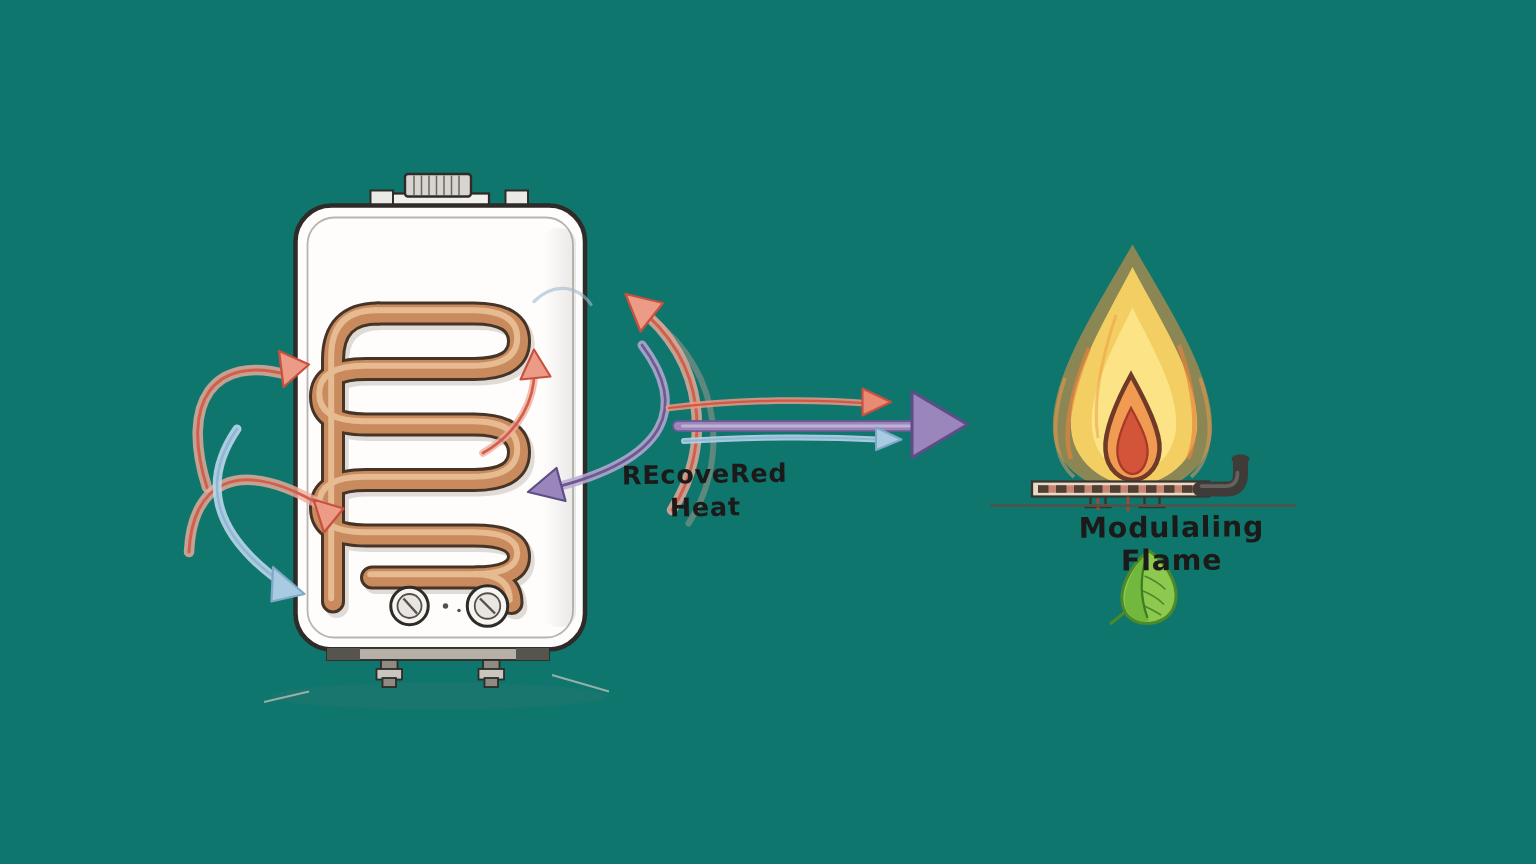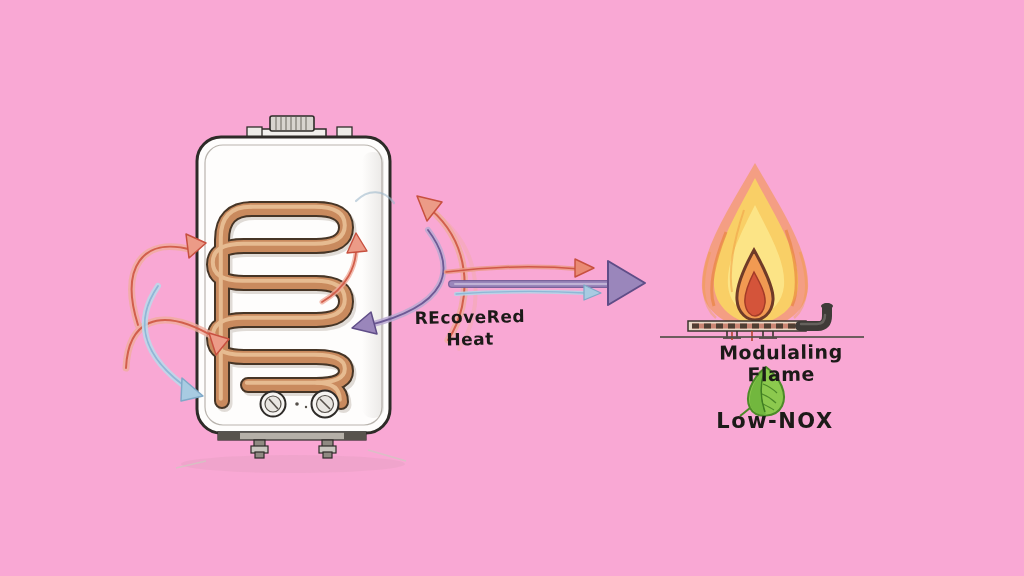--- a/index.html
+++ b/index.html
@@ -1,18 +1,18 @@
 <!DOCTYPE html>
 <html><head>
 <meta charset="utf-8">
 <style>
   html,body{margin:0;padding:0;background:#ffffff;}
   .stage{
     position:relative;width:1024px;height:576px;overflow:hidden;
-    background:#f9a8d4;
+    background:#0f766e;
     font-family:"DejaVu Sans", sans-serif;
   }
   svg{position:absolute;left:0;top:0;}
   .lbl{
     position:absolute;color:#1c1a18;text-align:center;
     font-family:"DejaVu Sans", sans-serif;font-weight:700;
   }
   .lbl-recovered{left:406px;top:306px;width:128px;font-size:17px;letter-spacing:.5px;line-height:1.3;transform:rotate(-1deg);}
   .lbl-modulating{left:684px;top:341px;width:194px;font-size:19px;letter-spacing:.5px;transform:rotate(-0.5deg);}
   .lbl-lownox{left:700px;top:409px;width:150px;font-size:21px;letter-spacing:1.5px;}
@@ -184,15 +184,14 @@
     <path d="M 763 384 C 768 386, 773 389, 777 393 M 762 394 C 767 396, 772 399, 776 403 M 763 404 C 767 406, 771 408, 774 410" stroke="#3f7d22" stroke-width="1.1" fill="none" opacity="0.85"></path>
     <path d="M 750 408 Q 744 413 740 416" stroke="#4c8a28" stroke-width="2" fill="none"></path>
   </g>
 </svg>
 
 <div class="lbl lbl-recovered">
   <div>REcoveRed</div>
   <div>Heat</div>
 </div>
 <div class="lbl lbl-modulating">Modulaling Flame</div>
-<div class="lbl lbl-lownox">Low-NOX</div>
 
 </div>
 
 </body></html>

